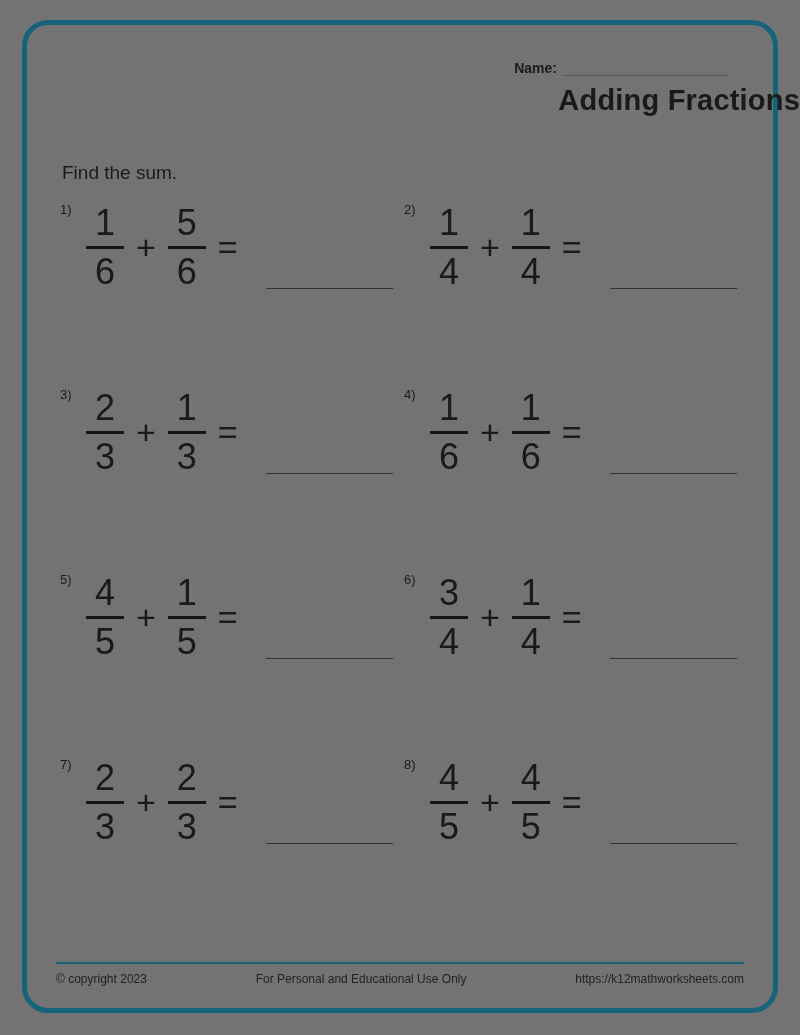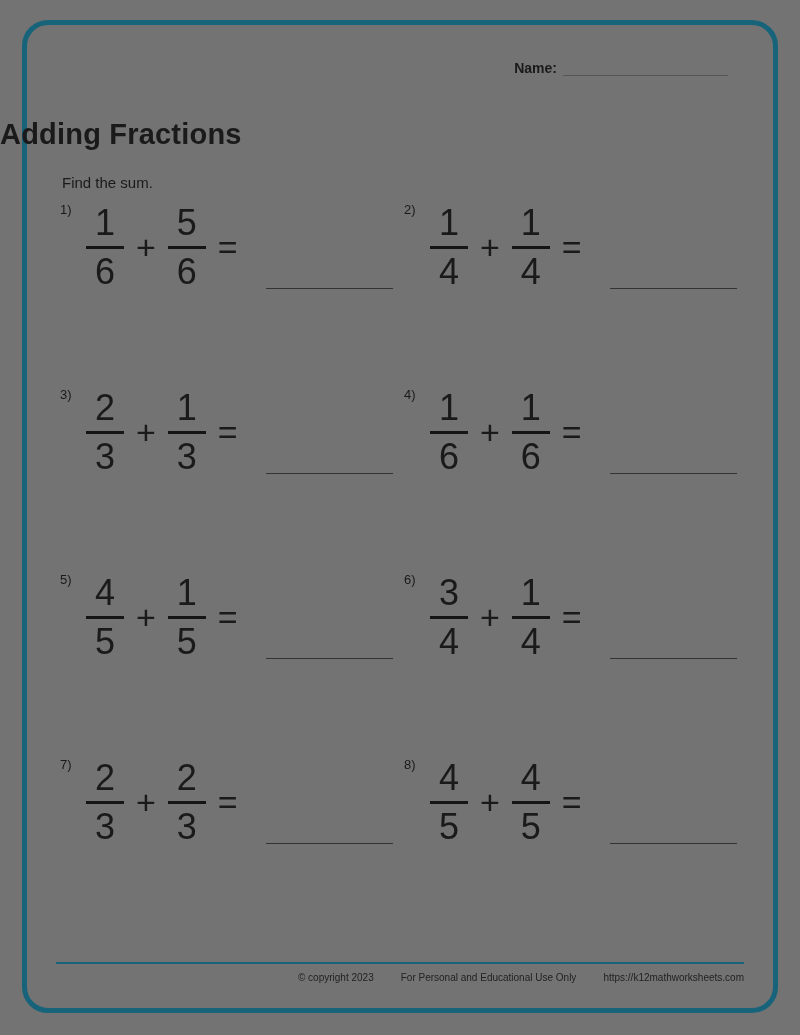--- a/index.html
+++ b/index.html
@@ -39,34 +39,33 @@
   .name-blank {
     display: inline-block;
     width: 165px;
     height: 14px;
     margin-left: 6px;
     border-bottom: 1.5px solid #555;
   }
   
   .title {
     position: absolute;
-    top: 118px;
+    top: 84px;
     left: 0;
     width: 100%;
-    text-align: left;
+    text-align: right;
     font-size: 29px;
     font-weight: 700;
     letter-spacing: 0.2px;
   }
   .instruction {
     position: absolute;
     top: 162px;
     left: 62px;
-    font-size: 15px;
-    margin-top: 12px;
+    font-size: 19px;
   }
   
   .problems {
     position: absolute;
     top: 196px;
     left: 60px;
     width: 688px;
     display: grid;
     grid-template-columns: 344px 344px;
     grid-auto-rows: 185px;
@@ -118,23 +117,23 @@
     right: 56px;
     top: 962px;
     border-top: 2px solid var(--accent, #17647A);
   }
   .footer {
     position: absolute;
     left: 56px;
     right: 56px;
     top: 972px;
     display: flex;
-    justify-content: flex-end;
+    justify-content: space-between;
     align-items: center;
-    font-size: 10px;
+    font-size: 12px;
     color: #222;
     gap: 27px;
   }
   .footer .mid { text-align: center; }
   .footer .url { text-align: right; }
 </style>
 </head>
 <body>
 
 <div class="page">

